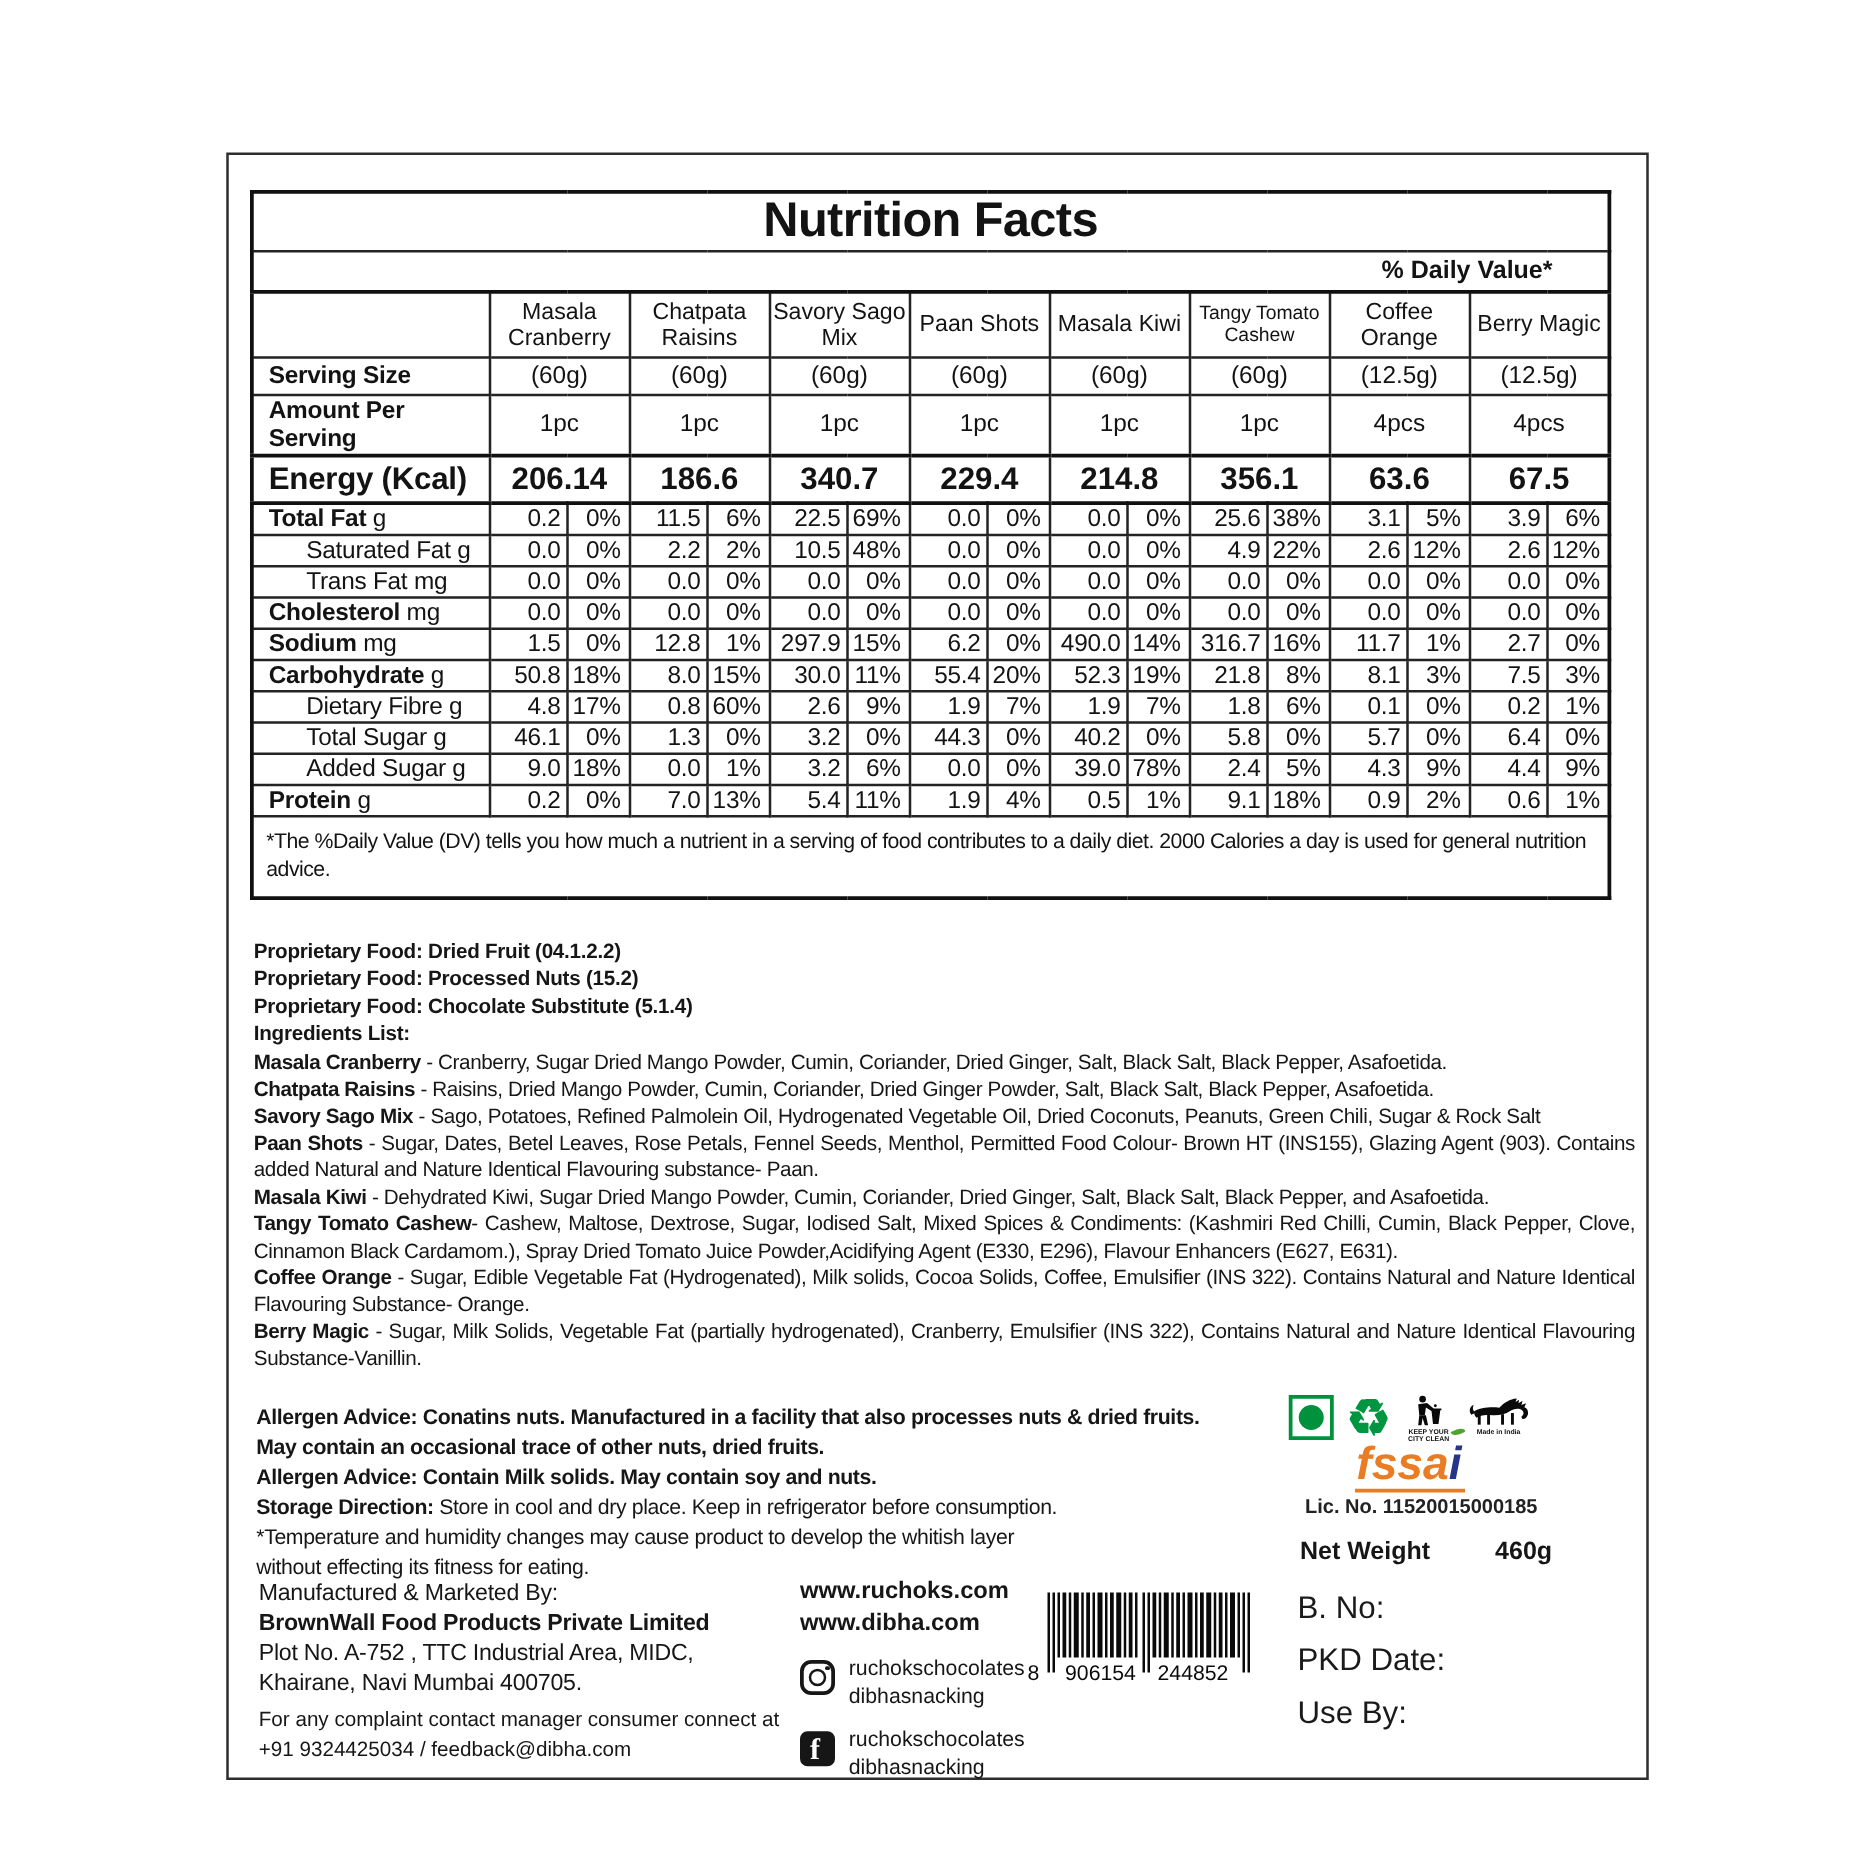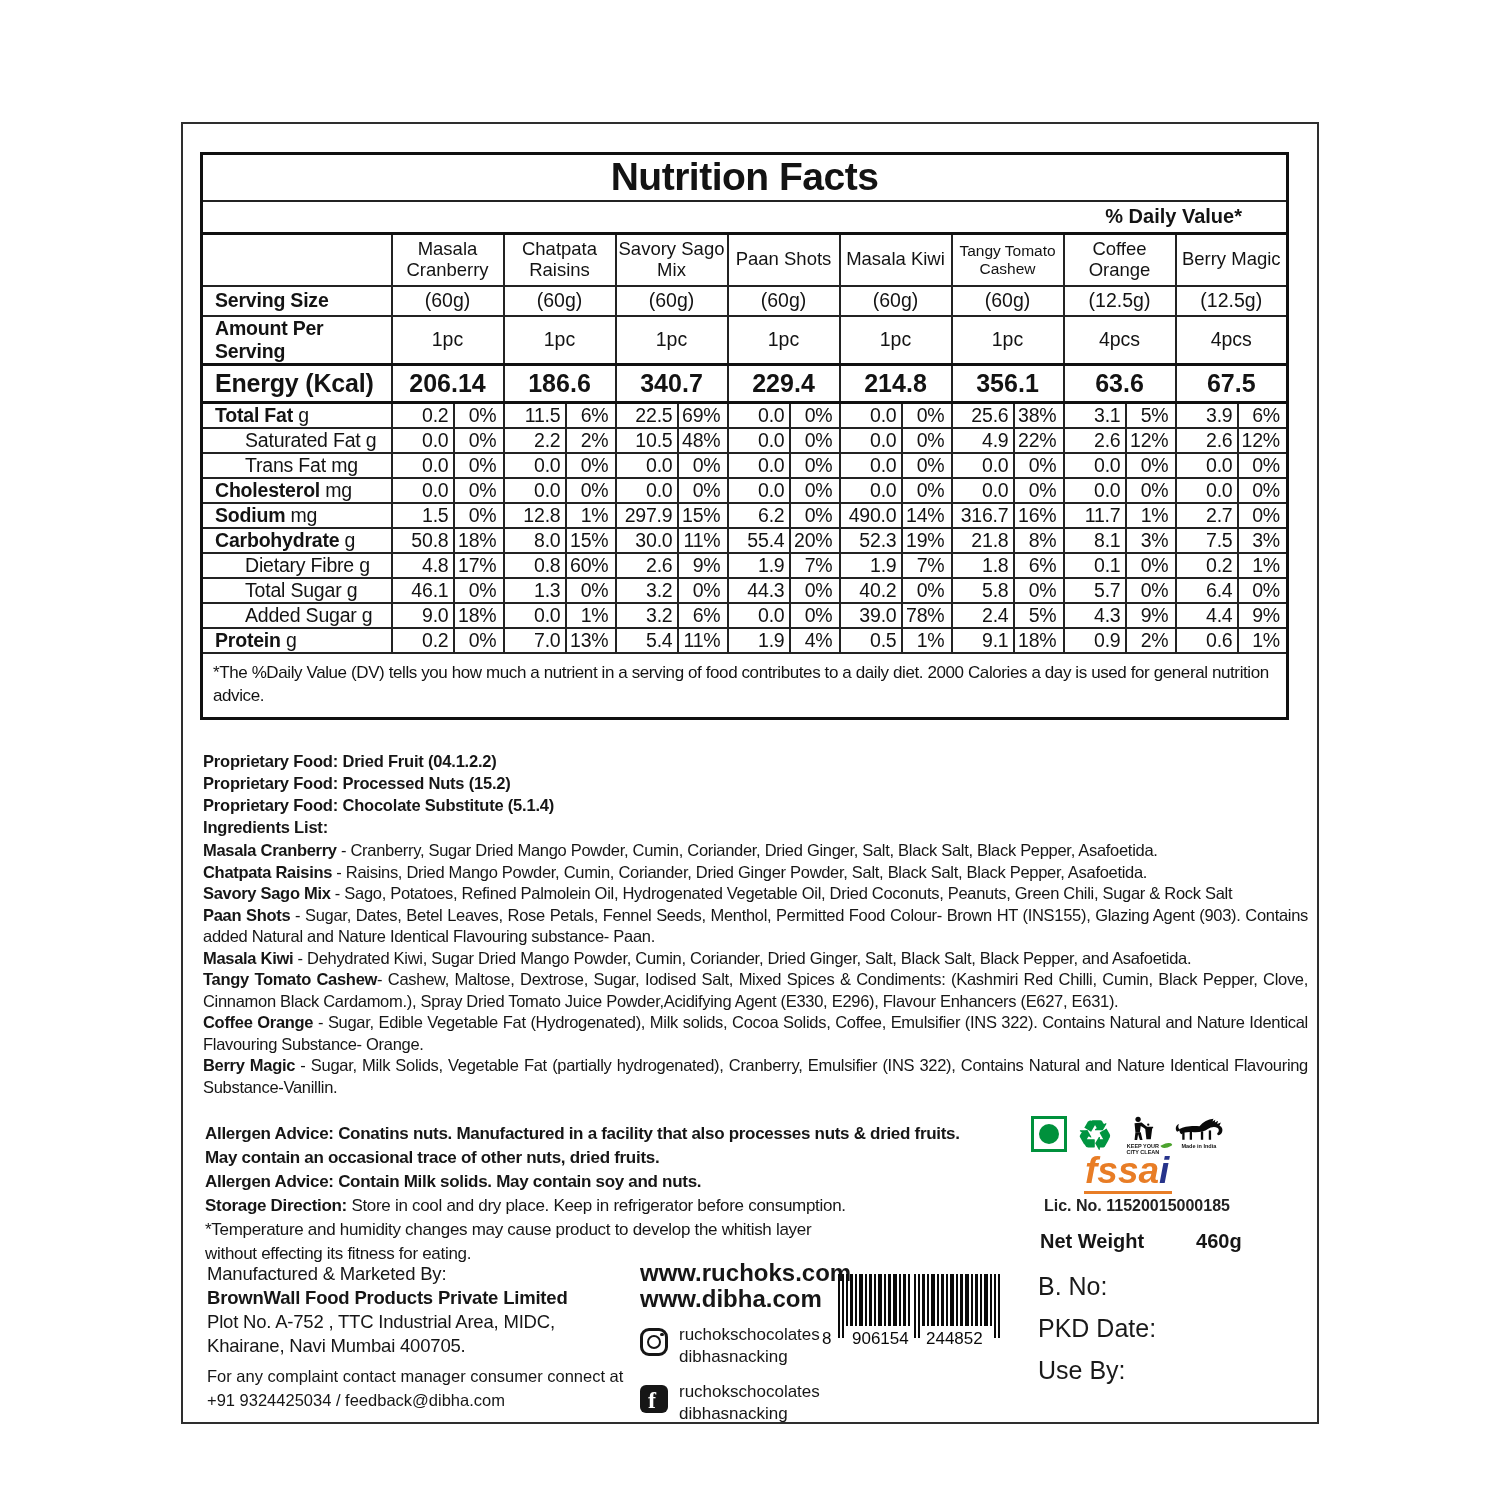--- a/index.html
+++ b/index.html
@@ -35,21 +35,21 @@
   .prop-line { font-weight:bold; font-size:16.5px; line-height:22px; letter-spacing:-0.2px; }
   .ing-block { position:absolute; left:203px; top:840px; width:1105px; }
   .ing-line { font-size:16.5px; line-height:21.5px; letter-spacing:-0.3px; text-align:justify; }
   .allergen-block { position:absolute; left:205px; top:1122px; width:800px; }
   .al-line { font-size:17px; line-height:24px; letter-spacing:-0.3px; }
   .manu-block { position:absolute; left:207px; top:1262px; width:480px; font-size:18.5px; line-height:24px; letter-spacing:-0.2px; }
   .complaint-block { position:absolute; left:207px; top:1364px; width:470px; font-size:16.5px; line-height:24px; }
 
   
   .mid-col { position:absolute; left:640px; top:1260px; width:220px; }
-  .site-line { font-weight:bold; font-size:24px; line-height:25.5px; }
+  .site-line { font-weight:bold; font-size:19px; line-height:25.5px; }
   .social-row { display:flex; align-items:flex-start; gap:11px; margin-top:13px; }
   .handle { font-size:17px; line-height:22px; }
   .ig-icon { position:relative; width:28px; height:28px; border:3px solid #161616; border-radius:9px; flex:0 0 auto; margin-top:4px; }
   .ig-icon::before { content:""; position:absolute; left:50%; top:50%; width:10px; height:10px; margin:-7px 0 0 -7px; border:2.5px solid #161616; border-radius:50%; }
   .ig-icon::after { content:""; position:absolute; right:1.5px; top:1.5px; width:3.5px; height:3.5px; background:#161616; border-radius:50%; }
   .fb-icon { position:relative; width:28px; height:28px; background:#161616; border-radius:6px; flex:0 0 auto; margin-top:4px; overflow:hidden; }
   .fb-icon::after { content:"f"; position:absolute; left:8px; top:2px; color:#fff; font-weight:bold; font-size:24px; font-family:"Liberation Serif", serif; }
 
   
   .marks-row { position:absolute; left:1031px; top:1116px; display:flex; align-items:flex-start; gap:10px; }

